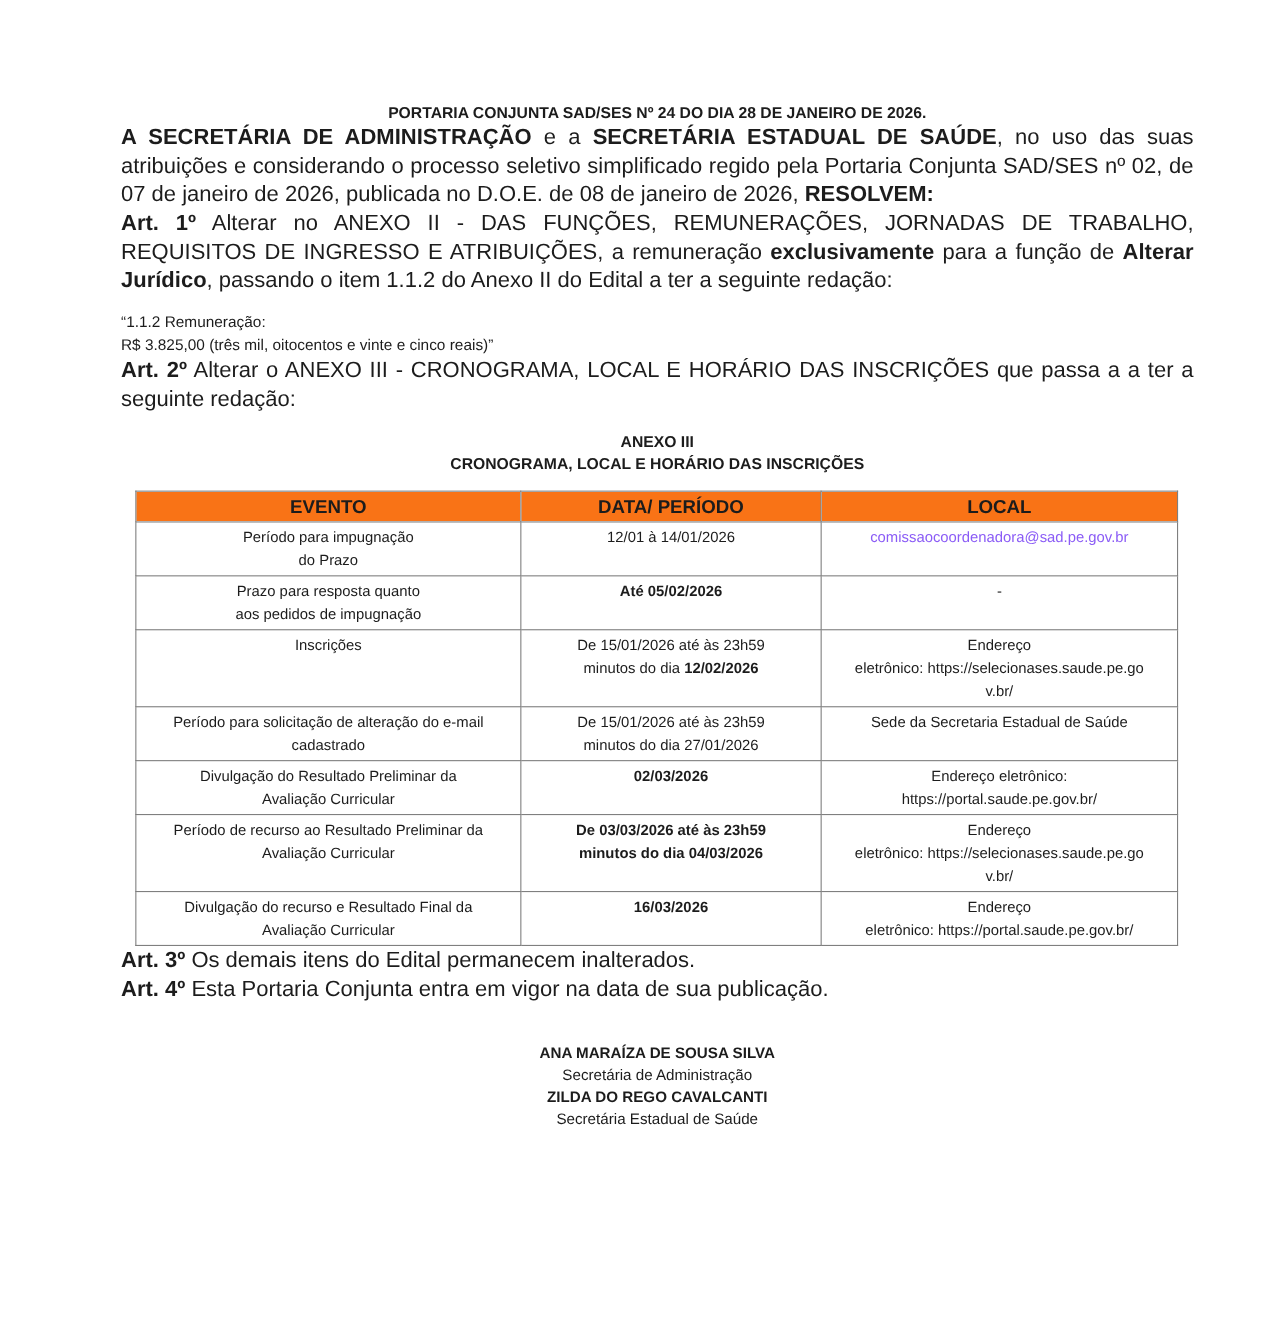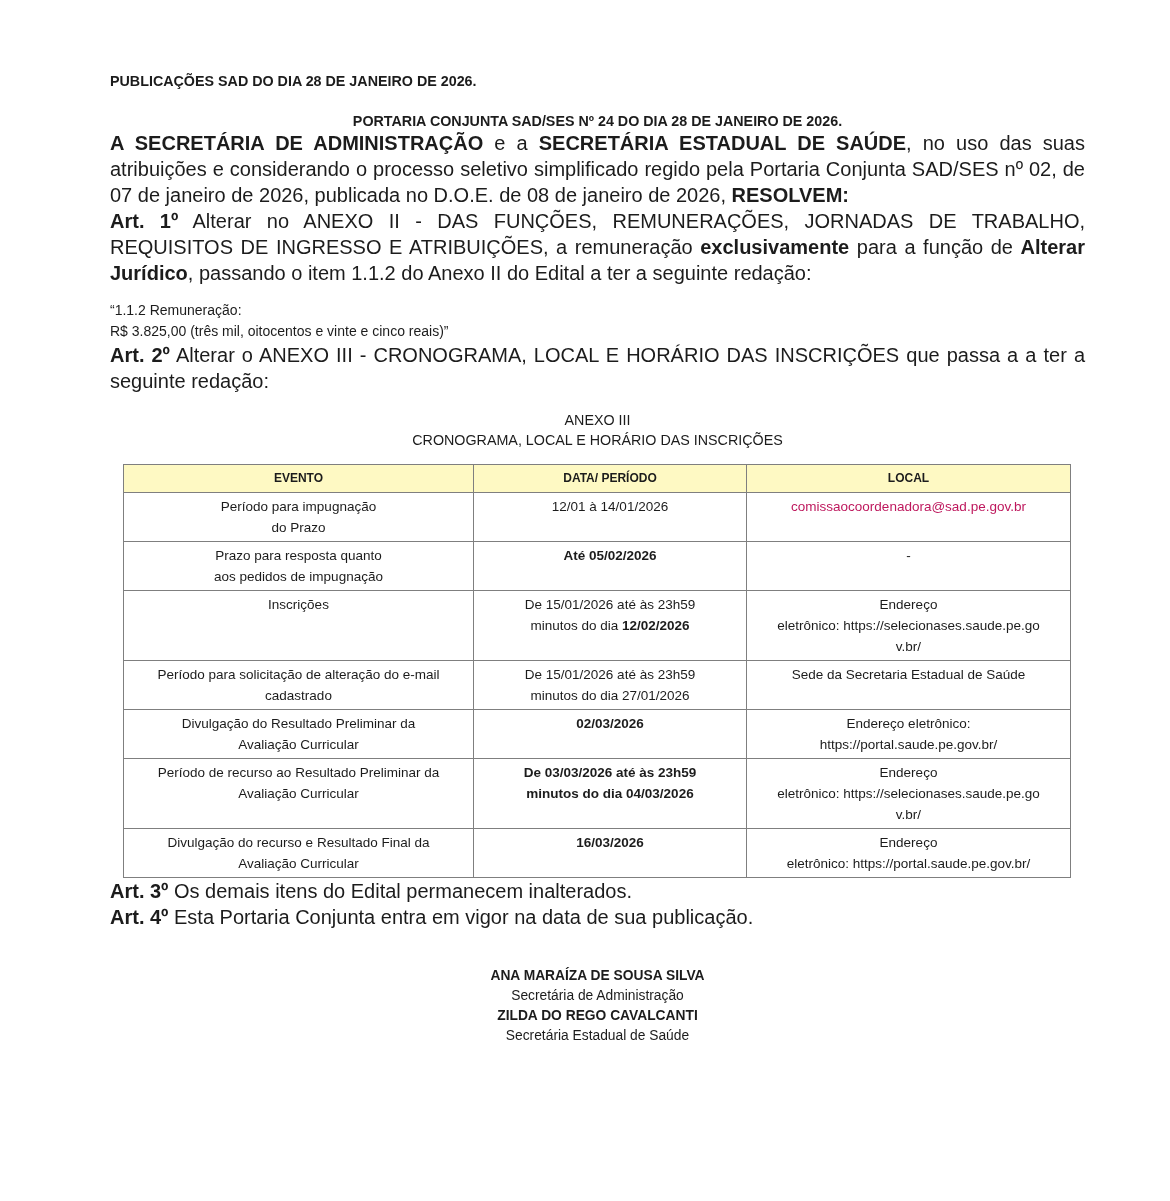--- a/index.html
+++ b/index.html
@@ -39,21 +39,21 @@
   .art1    { margin-top: 10px; }
   .quote {
     font-weight: normal;
     font-size: 14px;
     line-height: 21px;
     margin-top: 14px;
   }
   .art2 { margin-top: 12px; text-align: left; }
   .anexo-heading {
     text-align: center;
-    font-weight: normal;
+    font-weight: bold;
     font-size: 14.3px;
     line-height: 20px;
     margin-top: 16px;
   }
   table.cronograma {
     border-collapse: collapse;
     table-layout: fixed;
     width: 947px;
     margin: 14px 0 0 13px;
     font-size: 13.5px;
@@ -61,49 +61,48 @@
   table.cronograma th,
   table.cronograma td {
     border: 1px solid #7f7f7f;
     text-align: center;
     vertical-align: top;
     line-height: 21px;
     padding: 3px 5px;
     overflow: hidden;
   }
   table.cronograma th {
-    background: #fef9c3;
-    font-weight: bold;
-    font-size: 12px;
+    background: #f97316;
+    font-weight: bold;
+    font-size: 17px;
   }
   .col-evento { width: 350px; }
   .col-data   { width: 273px; }
   .col-local  { width: 324px; }
   .b { font-weight: bold; }
   a.link {
-    color: #be185d;
+    color: #8b5cf6;
     text-decoration: none;
     cursor: pointer;
   }
   .art3 { margin-top: 42px; text-align: left; }
   .art4 { margin-top: 32px; text-align: left; }
   .signature {
     text-align: center;
     margin-top: 36px;
     font-size: 13.8px;
     line-height: 20px;
   }
   .signature .name { font-weight: bold; }
 </style>
 </head>
 <body>
 
 <div class="content">
 
-  <div class="h-left">PUBLICAÇÕES SAD DO DIA 28 DE JANEIRO DE 2026.</div>
 
   <div class="h-center">PORTARIA CONJUNTA SAD/SES Nº 24 DO DIA 28 DE JANEIRO DE 2026.</div>
 
   <p class="body intro"><span class="b">A SECRETÁRIA DE ADMINISTRAÇÃO</span><span> e a </span><span class="b">SECRETÁRIA ESTADUAL DE SAÚDE</span><span>, no uso das suas atribuições e considerando o processo seletivo simplificado regido pela Portaria Conjunta SAD/SES nº 02, de 07 de janeiro de 2026, publicada no D.O.E. de 08 de janeiro de 2026, </span><span class="b">RESOLVEM:</span></p>
 
   <p class="body art1"><span class="b">Art. 1º</span><span> Alterar no ANEXO II - DAS FUNÇÕES, REMUNERAÇÕES, JORNADAS DE TRABALHO, REQUISITOS DE INGRESSO E ATRIBUIÇÕES, a remuneração </span><span class="b">exclusivamente</span><span> para a função de </span><span class="b">Alterar Jurídico</span><span>, passando o item 1.1.2 do Anexo II do Edital a ter a seguinte redação:</span></p>
 
   <div class="quote">
     <div>“1.1.2 Remuneração:</div>
     <div>R$ 3.825,00 (três mil, oitocentos e vinte e cinco reais)”</div>

